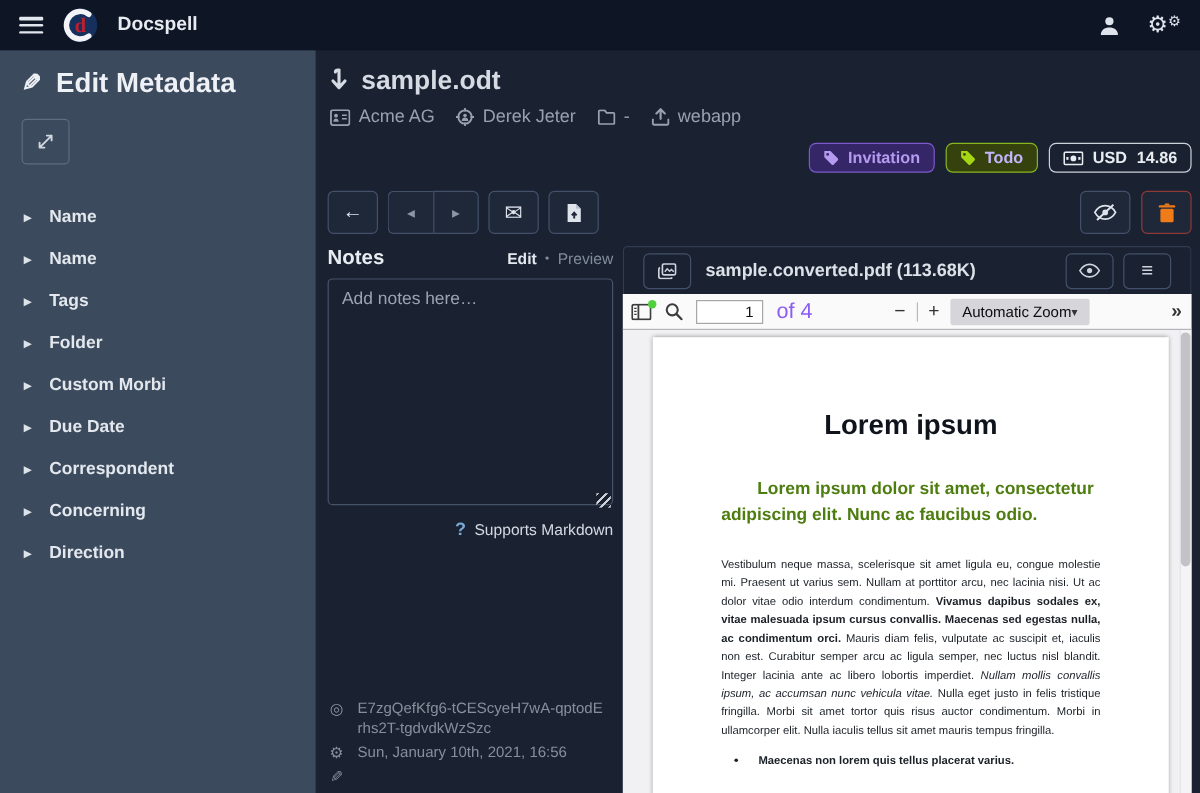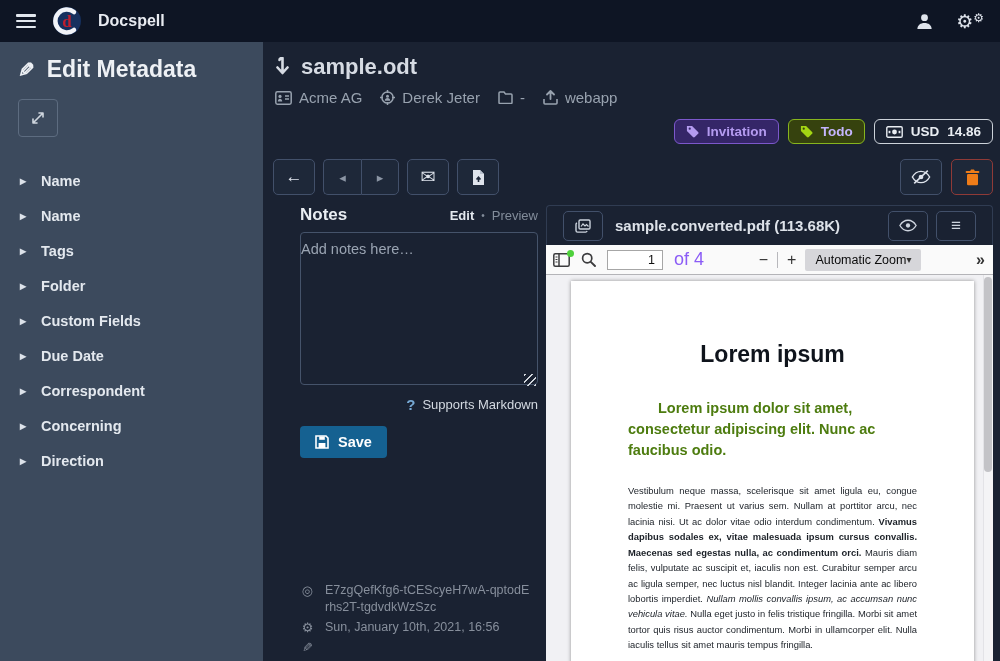--- a/index.html
+++ b/index.html
@@ -58,31 +58,31 @@
          justify-content:center; background:#1e2839; border:1px solid #42506a;
          border-radius:5px; color:#dfe4ec; font-size:17px; cursor:pointer; }
   .btn-group { display:flex; }
   .btn-group .btn { border-radius:0; min-width:38px; color:#8b95a4; font-size:13px; }
   .btn-group .btn:first-child { border-radius:5px 0 0 5px; border-right:none; }
   .btn-group .btn:last-child  { border-radius:0 5px 5px 0; }
   .toolbar-right { margin-left:auto; display:flex; gap:9px; }
   .btn-danger { border-color:#8f3a37; }
 
   
-  .content { display:flex; flex:1; margin-top:10px; min-height:0;margin-left:27px; }
+  .content { display:flex; flex:1; margin-top:10px; min-height:0; }
   .notes-col { width:238px; flex-shrink:0; display:flex; flex-direction:column; }
   .notes-head { display:flex; align-items:baseline; margin-bottom:7px; }
   .notes-title { color:#e9edf2; font-weight:bold; font-size:17px; }
   .notes-links { margin-left:auto; display:flex; align-items:center; gap:7px; font-size:13px; }
   .link-active { color:#e4e9ef; font-weight:bold; cursor:pointer; }
   .link-dim { color:#828c9a; cursor:pointer; }
   .sep-dot { color:#828c9a; font-size:10px; }
   .notes-box { position:relative; }
-  .notes-area { width:100%; height:153px; background:transparent; border:1px solid #45536a;
-                border-radius:4px; color:#cfd6df; padding:8px 0; font-size:14.5px;
+  .notes-area { width:100%; height:189px; background:transparent; border:1px solid #45536a;
+                border-radius:4px; color:#cfd6df; padding:8px 11px; font-size:14.5px;
                 font-family:"Liberation Sans", sans-serif; resize:none; outline:none; }
   .notes-area::placeholder { color:#9aa4b2; }
   .grip { position:absolute; right:2px; bottom:3px; width:12px; height:12px;
           background:repeating-linear-gradient(135deg,#cfd4db 0 2px,transparent 2px 5px); }
   .md-hint { display:flex; justify-content:flex-end; align-items:center; gap:7px;
              margin-top:7px; color:#d3d9e1; font-size:13px; }
   .q-icon { color:#77a9d4; font-weight:bold; font-size:15px; }
   .save-btn { margin-top:13px; align-self:flex-start; display:flex; align-items:center;
               gap:9px; background:#156191; border:none; border-radius:4px; color:#fff;
               font-weight:bold; font-size:14.5px; padding:8px 15px; cursor:pointer;
@@ -190,21 +190,21 @@
       <div class="sb-item">
           <span class="caret">▸</span>
           <span>Tags</span>
         </div>
       <div class="sb-item">
           <span class="caret">▸</span>
           <span>Folder</span>
         </div>
       <div class="sb-item">
           <span class="caret">▸</span>
-          <span>Custom Fields</span>
+          <span>Custom Morbi</span>
         </div>
       <div class="sb-item">
           <span class="caret">▸</span>
           <span>Due Date</span>
         </div>
       <div class="sb-item">
           <span class="caret">▸</span>
           <span>Correspondent</span>
         </div>
       <div class="sb-item">
@@ -340,28 +340,20 @@
           </span>
         </div>
         <div class="notes-box">
           <textarea class="notes-area" placeholder="Add notes here…" style=""></textarea>
           <div class="grip"></div>
         </div>
         <div class="md-hint">
           <span class="q-icon">?</span>
           <span>Supports Markdown</span>
         </div>
-        <button class="save-btn">
-          <svg width="14" height="14" viewBox="0 0 14 14">
-            <path d="M1 1 h10 l2 2 v10 h-12 z" fill="none" stroke="#fff" stroke-width="1.6"></path>
-            <rect x="3.6" y="8" width="6.8" height="5" fill="#fff"></rect>
-            <rect x="4.2" y="1.4" width="5.6" height="3.4" fill="#fff"></rect>
-          </svg>
-          <span>Save</span>
-        </button>
 
         <div class="meta-footer">
           <div class="mf-row">
             <span class="mf-icon">◎</span>
             <span class="mf-id">E7zgQefKfg6-tCEScyeH7wA-qptodErhs2T-tgdvdkWzSzc</span>
           </div>
           <div class="mf-row">
             <span class="mf-icon">⚙</span>
             <span>Sun, January 10th, 2021, 16:56</span>
           </div>

